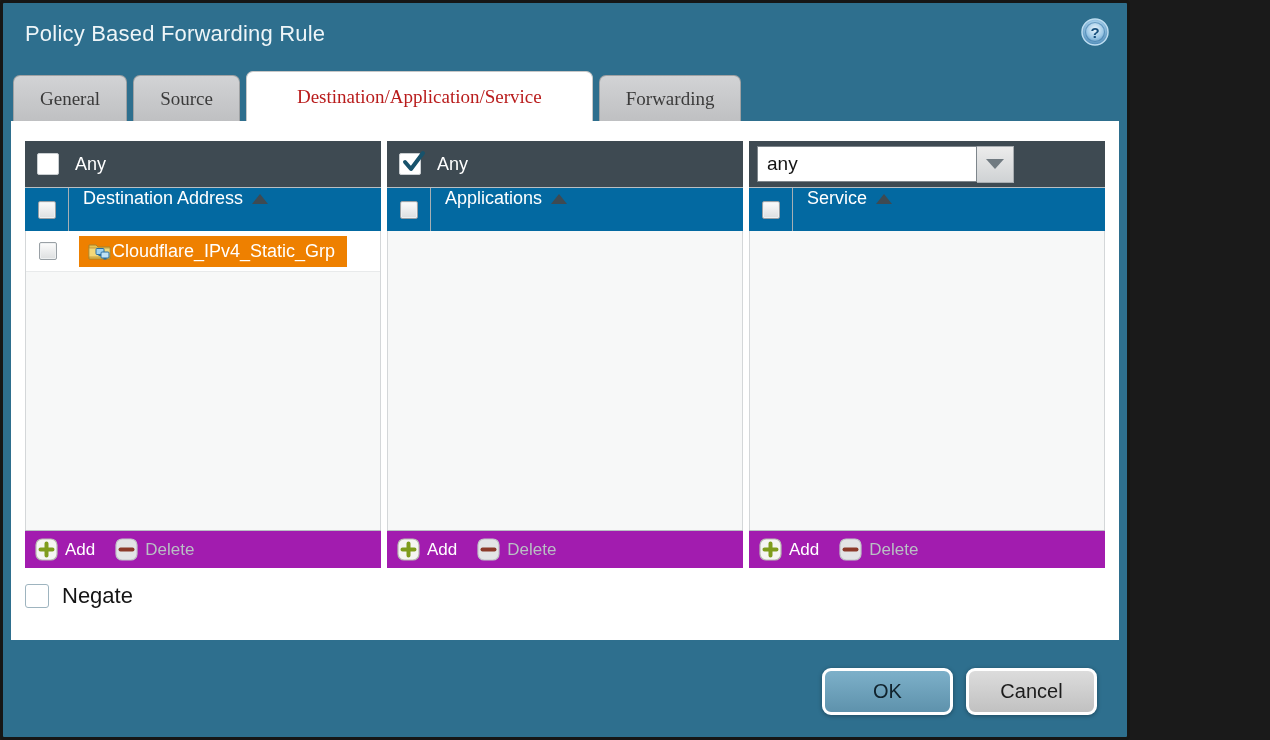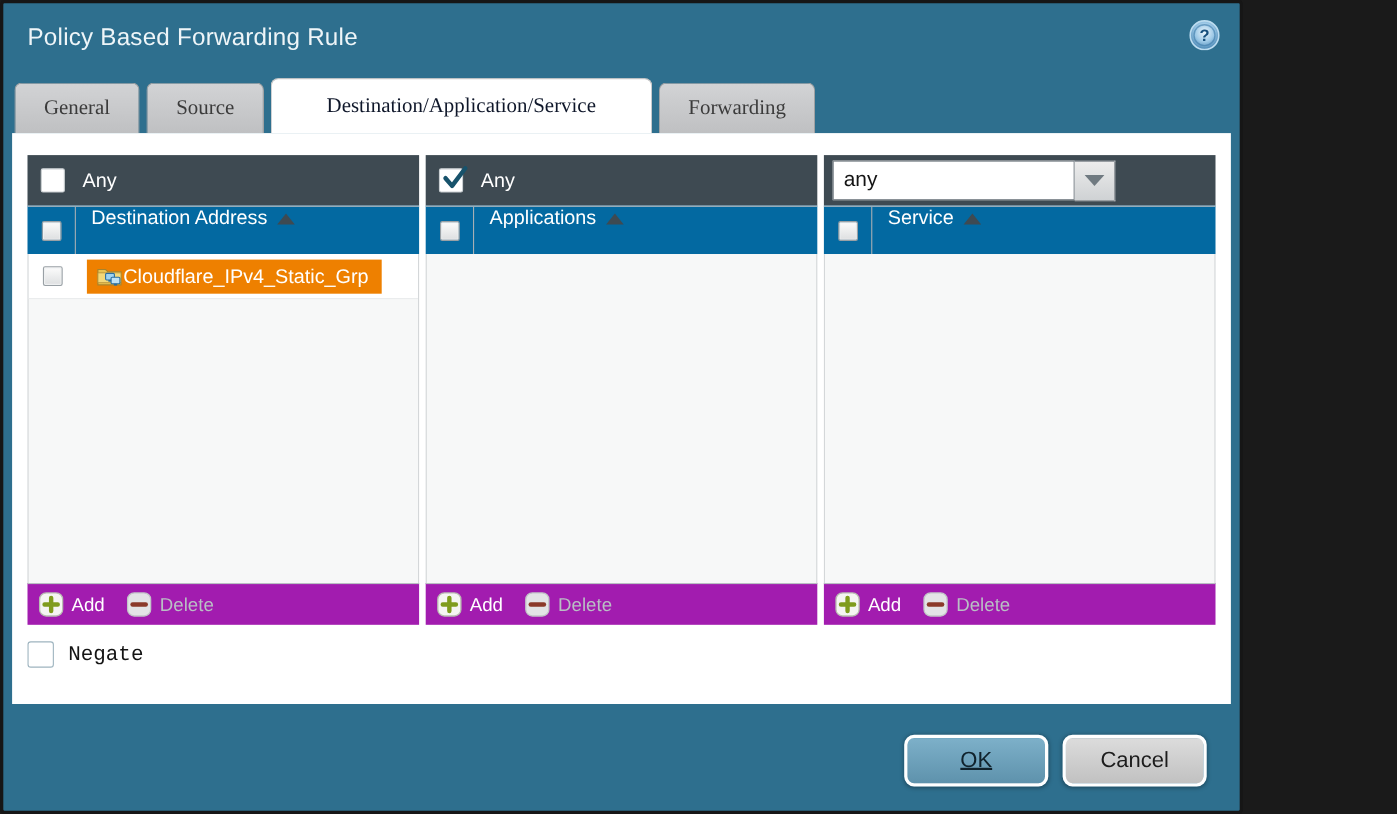--- a/index.html
+++ b/index.html
@@ -35,21 +35,21 @@
     border: 1px solid #9fa1a3; border-bottom: none;
     border-radius: 7px 7px 0 0;
     font-size: 19px; color: #3b3b3b;
     cursor: pointer; white-space: nowrap;
   }
   .tab.active {
     height: 50px; line-height: 50px;
     padding: 0 50px;
     background: #ffffff;
     border-color: #c7c7c7;
-    color: #0f172a;
+    color: #b91c1c;
     cursor: default;
   }
   
   .content {
     position: absolute; left: 8px; right: 8px; top: 118px; height: 519px;
     background: #ffffff; z-index: 4;
   }
   .columns {
     position: absolute; left: 14px; right: 14px; top: 20px;
     display: flex; gap: 6px;
@@ -135,32 +135,32 @@
   }
   .dd-arrow {
     width: 0; height: 0;
     border-left: 9px solid transparent; border-right: 9px solid transparent;
     border-top: 10px solid #707a81;
   }
   
   .negate-row {
     position: absolute; left: 14px; top: 462px;
     display: flex; align-items: center; gap: 13px;
-    font-size: 19px; color: #141414; font-family: Liberation Mono, monospace;
+    font-size: 22px; color: #141414;
   }
   
   .actions { position: absolute; right: 30px; top: 665px; display: flex; gap: 13px; z-index: 6; }
   .btn {
     min-width: 131px; height: 47px;
     border: 3px solid #ffffff; border-radius: 9px;
     font-size: 20px; font-family: inherit;
     box-shadow: 0 1px 4px rgba(0,0,0,.35);
     cursor: pointer;
   }
-  .btn-ok { background: linear-gradient(#7db0c9, #5e92ac); color: #10222c; text-decoration: underline; }
+  .btn-ok { background: linear-gradient(#7db0c9, #5e92ac); color: #10222c; }
   .btn-cancel { background: linear-gradient(#dcdcdc, #c1c1c1); color: #1c1c1c; }
 </style>
 </head>
 <body>
 
 <div class="dialog">
 
   <div class="title-bar">
     <span class="title-text">Policy Based Forwarding Rule</span>
     <span class="help-btn">

